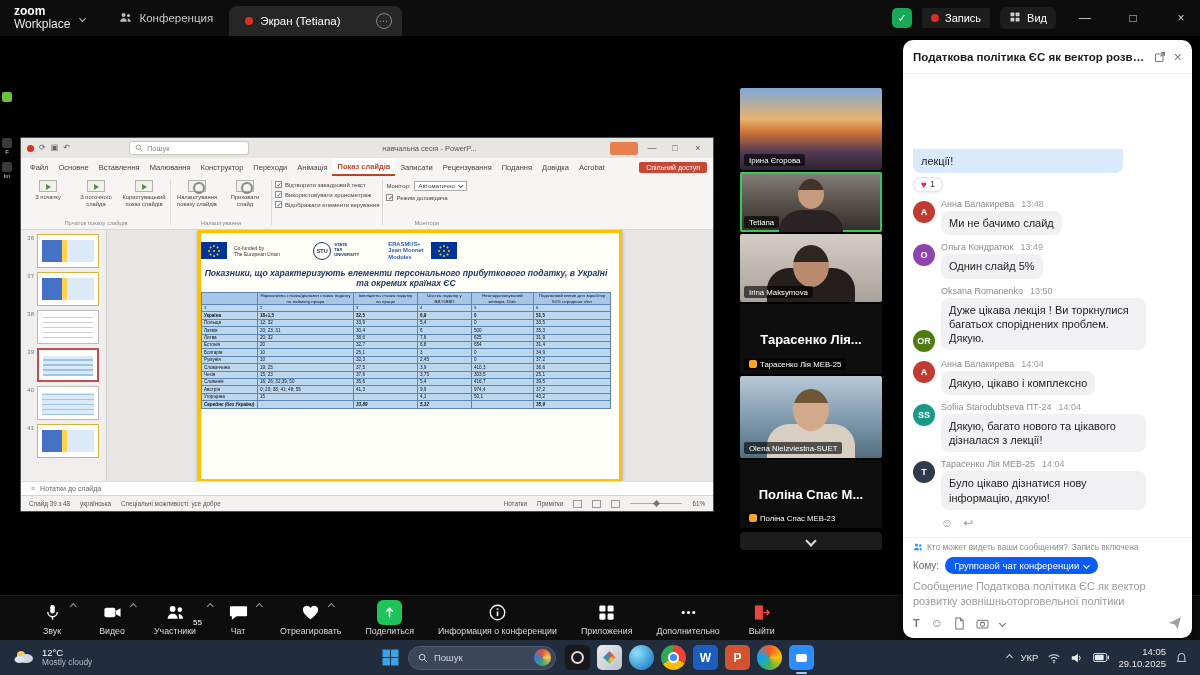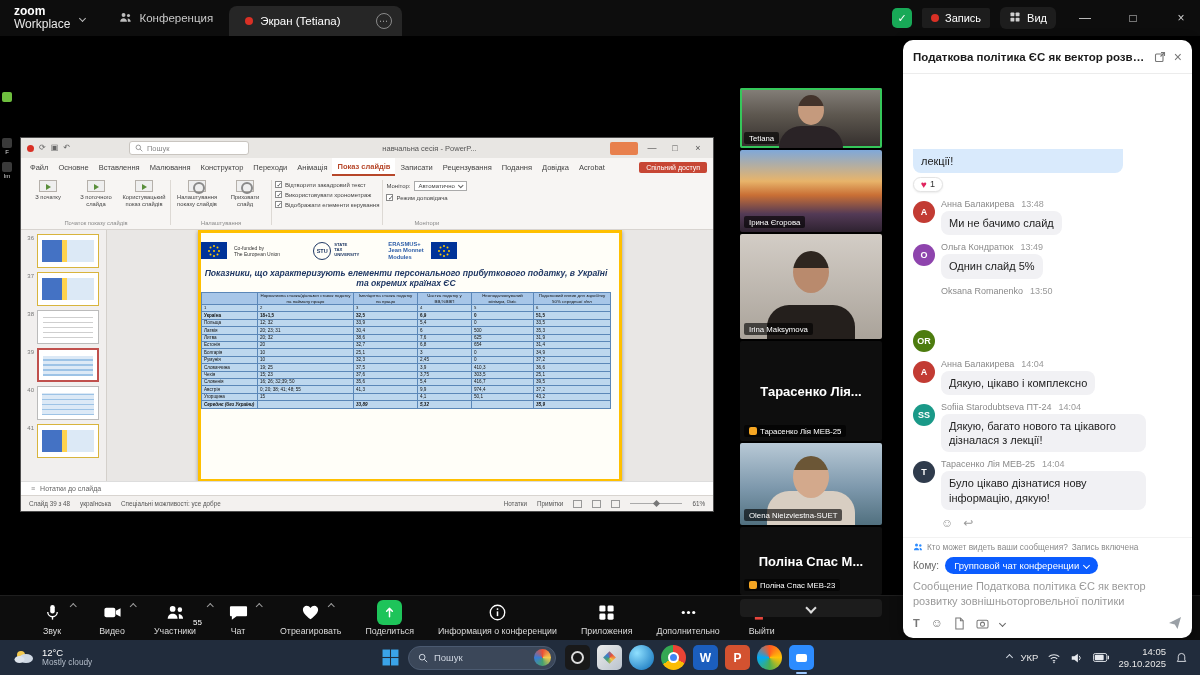--- a/index.html
+++ b/index.html
@@ -105,21 +105,21 @@
   .ppt-status{height:16px;background:#f3f1ef;border-top:1px solid #d8d4d0;display:flex;align-items:center;gap:10px;padding:0 8px;font-size:6.3px;color:#555;flex:none}
   .ppt-status .sp{flex:1}
   .view-ico{width:9px;height:8px;border:1px solid #999;display:inline-block}
   .zoom-slider{width:52px;height:1px;background:#aaa;position:relative;display:inline-block}
   .zoom-slider::after{content:"";position:absolute;left:24px;top:-2.5px;width:5px;height:5px;background:#777;transform:rotate(45deg)}
 
   
   .videos{position:absolute;left:740px;top:88px;width:142px;display:flex;flex-direction:column;z-index:2}
   .tiles{display:flex;flex-direction:column;gap:2px}
   .tile{position:relative;width:142px;background:#111;border-radius:2px;overflow:hidden}
-  .tile.t0{height:60px}.tile.t1{height:82px}.tile.t2{height:105px}.tile.t3{height:100px}.tile.t4{height:82px}.tile.t5{height:68px}
+  .tile.t0{height:60px}.tile.t1{height:82px}.tile.t2{height:68px}.tile.t3{height:70px}.tile.t4{height:82px}.tile.t5{height:68px}
   .tile.active{outline:2px solid #35c75a;outline-offset:-2px}
   .tile.txt{background:#0e0e0e}
   .sil-head{position:absolute;width:36px;height:42px;border-radius:50%;left:50%;top:16%;transform:translateX(-50%);z-index:1}
   .sil-body{position:absolute;width:88px;height:34px;border-radius:22px 22px 0 0;bottom:0;left:50%;transform:translateX(-50%);z-index:1}
   .v-tetiana{background:linear-gradient(180deg,#85807a 0%,#5d574f 45%,#332e2c 100%)}
   .v-tetiana .sil-head{background:linear-gradient(180deg,#43332b 0 36%,#c59a7d 36%);width:26px;height:30px;top:12%}
   .v-tetiana .sil-body{background:#2a2326;width:64px;height:22px}
   .v-iryna{background:linear-gradient(180deg,#7fa8d9 0%,#e8b46a 38%,#c96f35 55%,#533a56 78%,#2e2230 100%)}
   .v-irina{background:linear-gradient(180deg,#d3cdc6 0%,#aaa39a 100%)}
   .v-irina .sil-head{background:linear-gradient(180deg,#2e2620 0 40%,#b98a6d 40%)}
@@ -565,30 +565,30 @@
       <span class="view-ico"></span>
       <span class="view-ico"></span>
       <span class="view-ico"></span>
       <span class="zoom-slider"></span>
       <span>61%</span>
     </div>
   </div>
 
   <div class="videos">
     <div class="tiles">
+        <div class="tile t1 v-iryna">
+          <div class="tag">
+            <span>Ірина Єгорова</span>
+          </div>
+        </div>
         <div class="tile t0 active v-tetiana">
           <div class="sil-body"></div>
           <div class="sil-head"></div>
           <div class="tag">
             <span>Tetiana</span>
-          </div>
-        </div>
-        <div class="tile t1 v-iryna">
-          <div class="tag">
-            <span>Ірина Єгорова</span>
           </div>
         </div>
         <div class="tile t2 v-irina">
           <div class="sil-body"></div>
           <div class="sil-head"></div>
           <div class="tag">
             <span>Irina Maksymova</span>
           </div>
         </div>
         <div class="tile t3 txt">
@@ -655,20 +655,21 @@
             <div class="bubble">Однин слайд 5%</div>
           </div>
         </div>
         <div class="msg">
           <div class="avatar" style="background: #4d7c0f; margin-top: 44px;">OR</div>
           <div class="msg-body">
             <div class="msg-meta">
               <span class="sender">Oksana Romanenko</span>
               <span class="time">13:50</span>
             </div>
+            <div class="bubble">Дуже цікава лекція ! Ви торкнулися багатьох споріднених проблем. Дякую.</div>
           </div>
         </div>
         <div class="msg">
           <div class="avatar" style="background: rgb(194, 59, 51);">А</div>
           <div class="msg-body">
             <div class="msg-meta">
               <span class="sender">Анна Балакирева</span>
               <span class="time">14:04</span>
             </div>
             <div class="bubble">Дякую, цікаво і комплексно</div>

